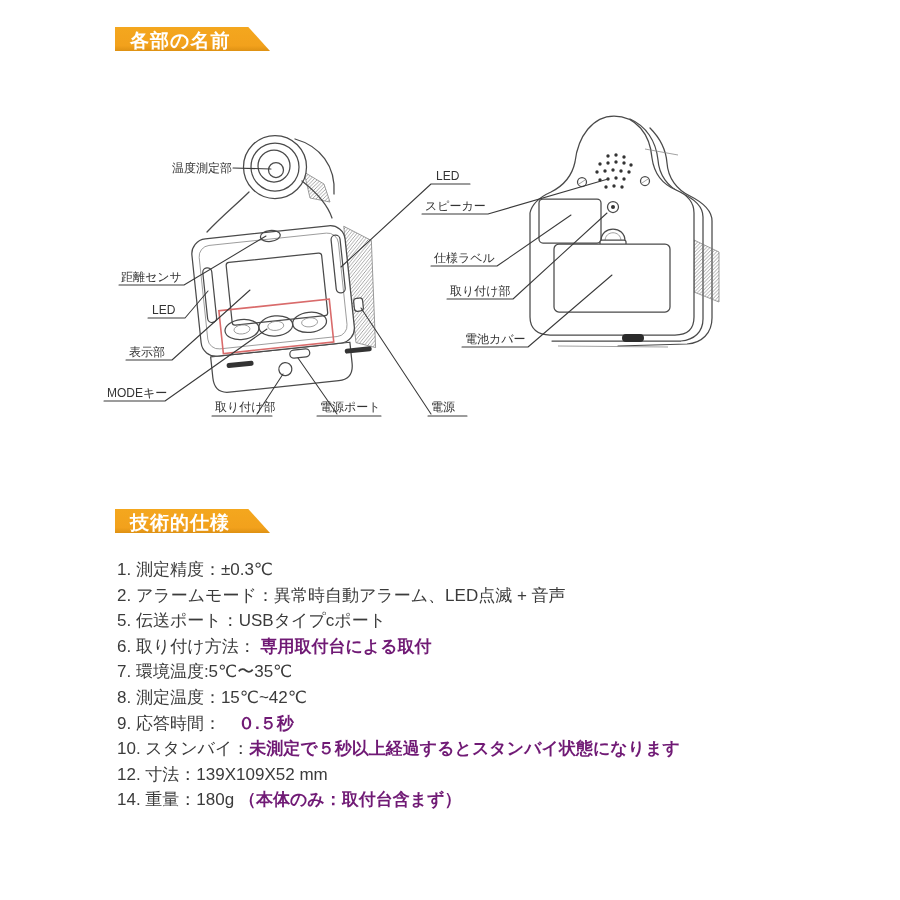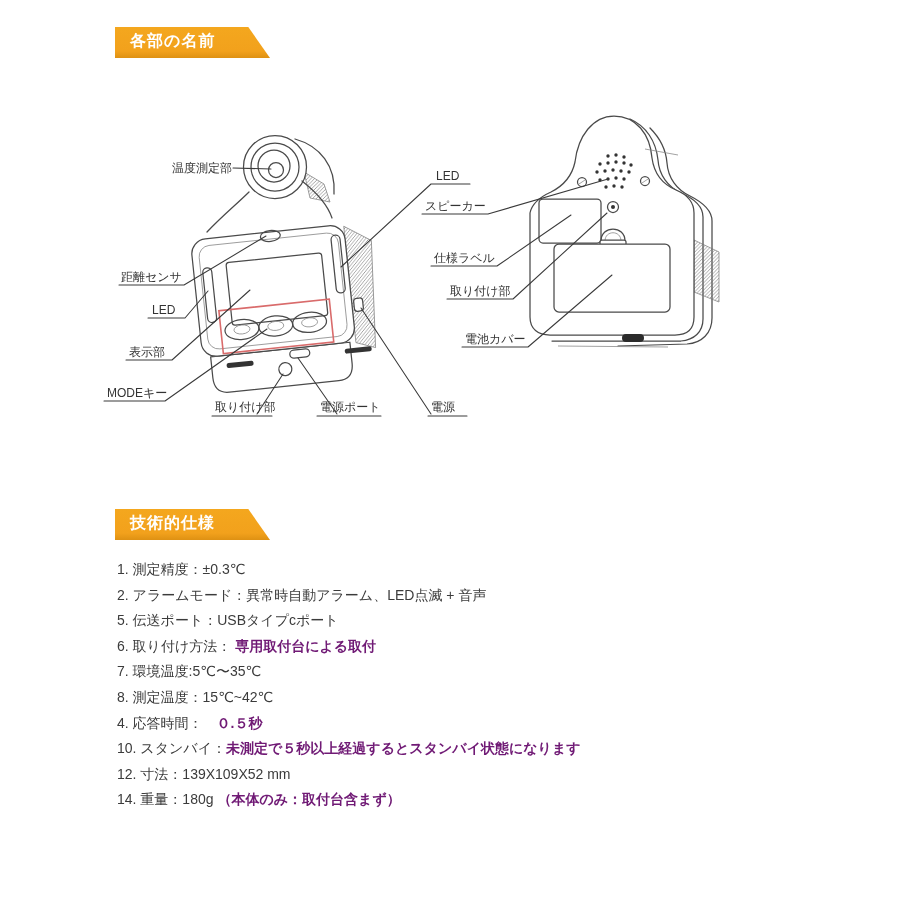--- a/index.html
+++ b/index.html
@@ -3,31 +3,31 @@
 <meta charset="utf-8">
 <style>
   html,body{margin:0;padding:0;}
   body{
     width:900px;height:900px;position:relative;background:#ffffff;
     font-family:"Liberation Sans","DejaVu Sans",sans-serif;
     overflow:hidden;
   }
   .page{position:absolute;inset:0;}
   .banner{
-    position:absolute;left:115px;width:140px;height:31px;
+    position:absolute;left:115px;width:140px;height:24px;
     clip-path:polygon(0 0,86% 0,100% 100%,0 100%);
     background:linear-gradient(180deg,#F4A71E 0%,#F2A11C 78%,#DE9113 100%);
-    color:#ffffff;font-weight:bold;font-size:16px;line-height:28px;
+    color:#ffffff;font-weight:bold;font-size:19px;line-height:28px;
     padding-left:15px;letter-spacing:1px;box-sizing:content-box;
   }
   #banner-1{top:27px;}
   #banner-2{top:485px;margin-top:24px;}
   #diagram-svg{position:absolute;left:0;top:0;}
   #specs{position:absolute;left:117px;top:557px;width:700px;
-    font-size:14px;color:#3b3b3b;}
+    font-size:17px;color:#3b3b3b;}
   .spec{line-height:25.6px;height:25.6px;white-space:nowrap;}
   .spec b{color:#701a75;font-weight:bold;}
   svg .ln{stroke:#4a4a4a;stroke-width:1.25;fill:none;stroke-linecap:round;stroke-linejoin:round;}
   svg .lnthin{stroke:#8a8a8a;stroke-width:0.8;fill:none;}
   svg .fillw{fill:#ffffff;}
   svg .leader{stroke:#3a3a3a;stroke-width:1.05;fill:none;stroke-linecap:round;stroke-linejoin:round;}
   svg .lbl{fill:#333333;font-size:12px;font-family:"Liberation Sans","DejaVu Sans",sans-serif;}
   svg .dark{fill:#333333;stroke:none;}
 </style>
 </head>
@@ -173,19 +173,19 @@
     <span>技術的仕様</span>
   </div>
 
   <div id="specs">
     <div class="spec"><span>1. 測定精度：±0.3℃</span><b></b></div>
     <div class="spec"><span>2. アラームモード：異常時自動アラーム、LED点滅 + 音声</span><b></b></div>
     <div class="spec"><span>5. 伝送ポート：USBタイプcポート</span><b></b></div>
     <div class="spec"><span>6. 取り付け方法： </span><b>専用取付台による取付</b></div>
     <div class="spec"><span>7. 環境温度:5℃〜35℃</span><b></b></div>
     <div class="spec"><span>8. 測定温度：15℃~42℃</span><b></b></div>
-    <div class="spec"><span>4. 応答時間：　</span><b>０.５秒</b></div>
+    <div class="spec"><span>9. 応答時間：　</span><b>０.５秒</b></div>
     <div class="spec"><span>10. スタンバイ：</span><b>未測定で５秒以上経過するとスタンバイ状態になります</b></div>
     <div class="spec"><span>12. 寸法：139X109X52 mm</span><b></b></div>
     <div class="spec"><span>14. 重量：180g </span><b>（本体のみ：取付台含まず）</b></div>
   </div>
 
 </div>
 
 </body></html>

